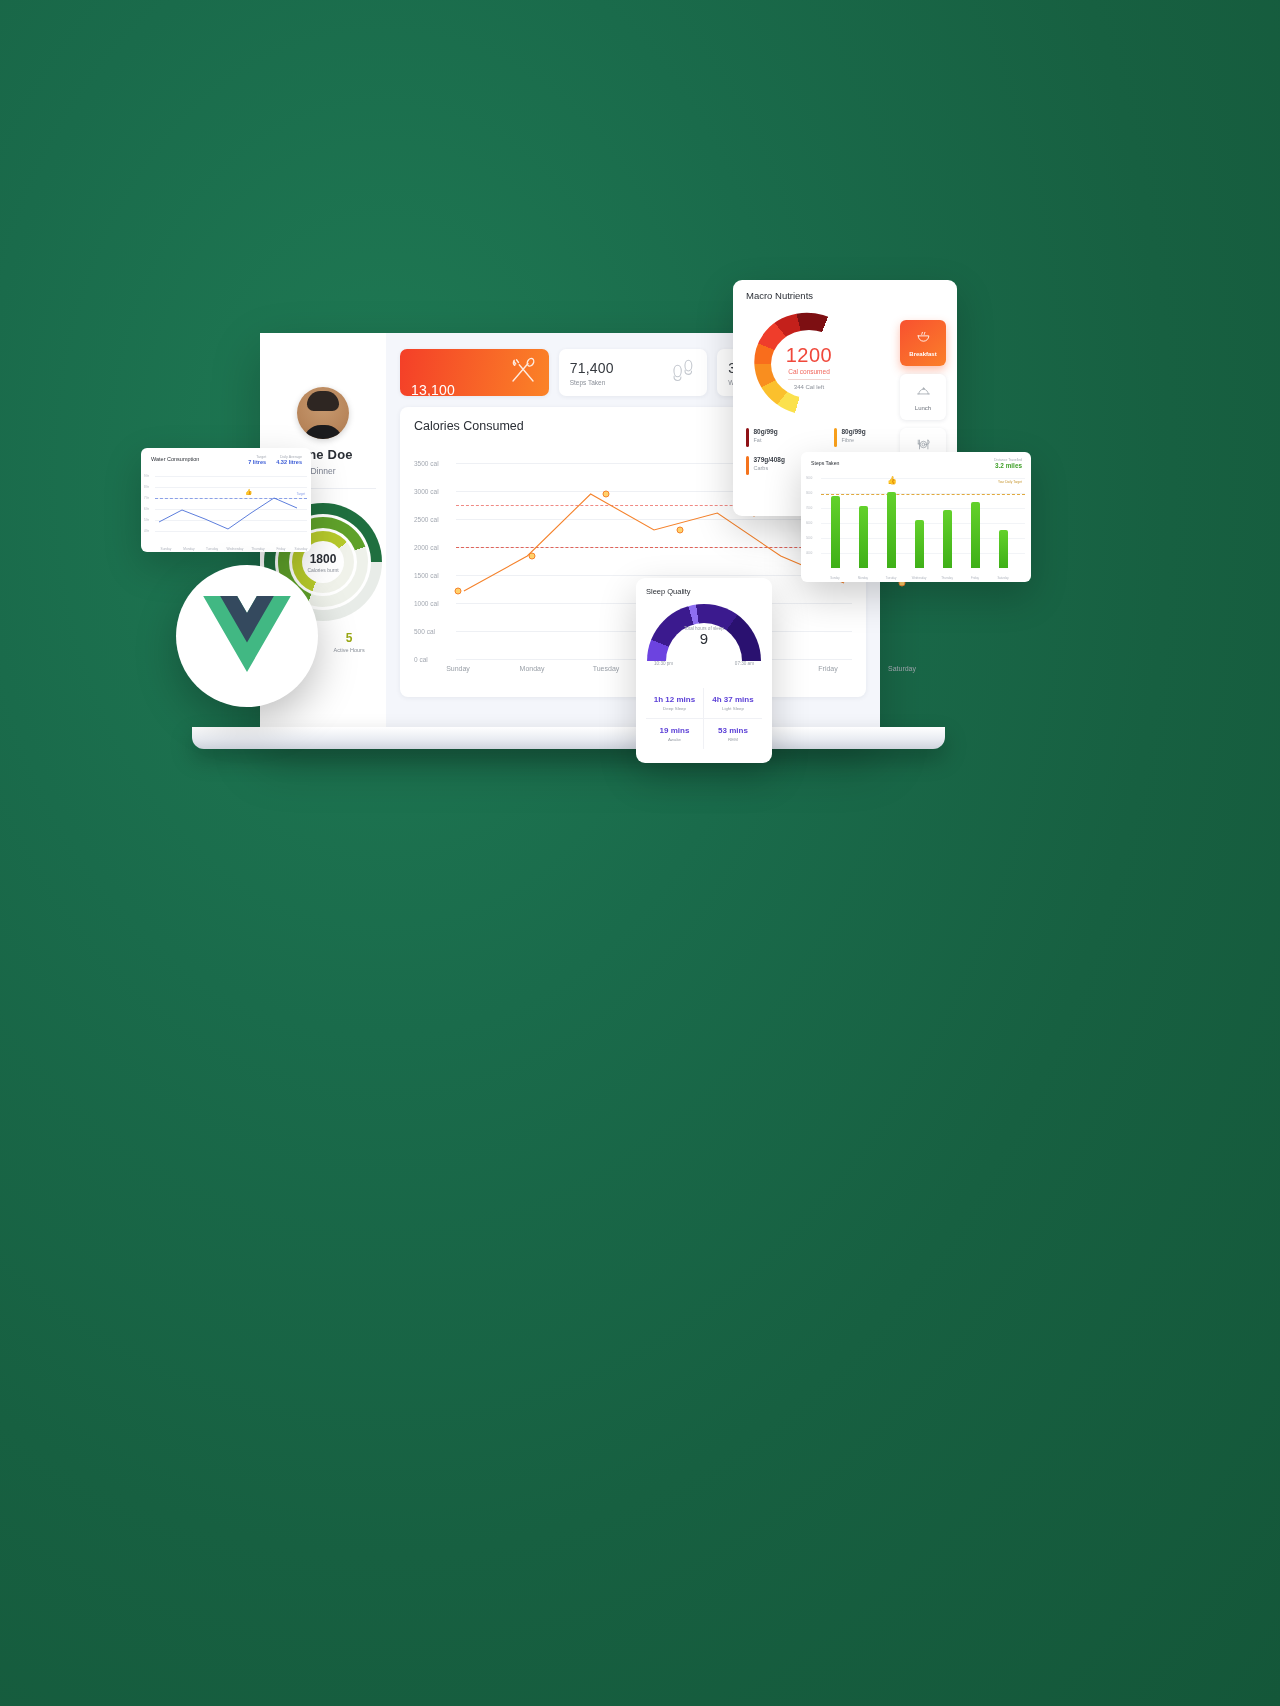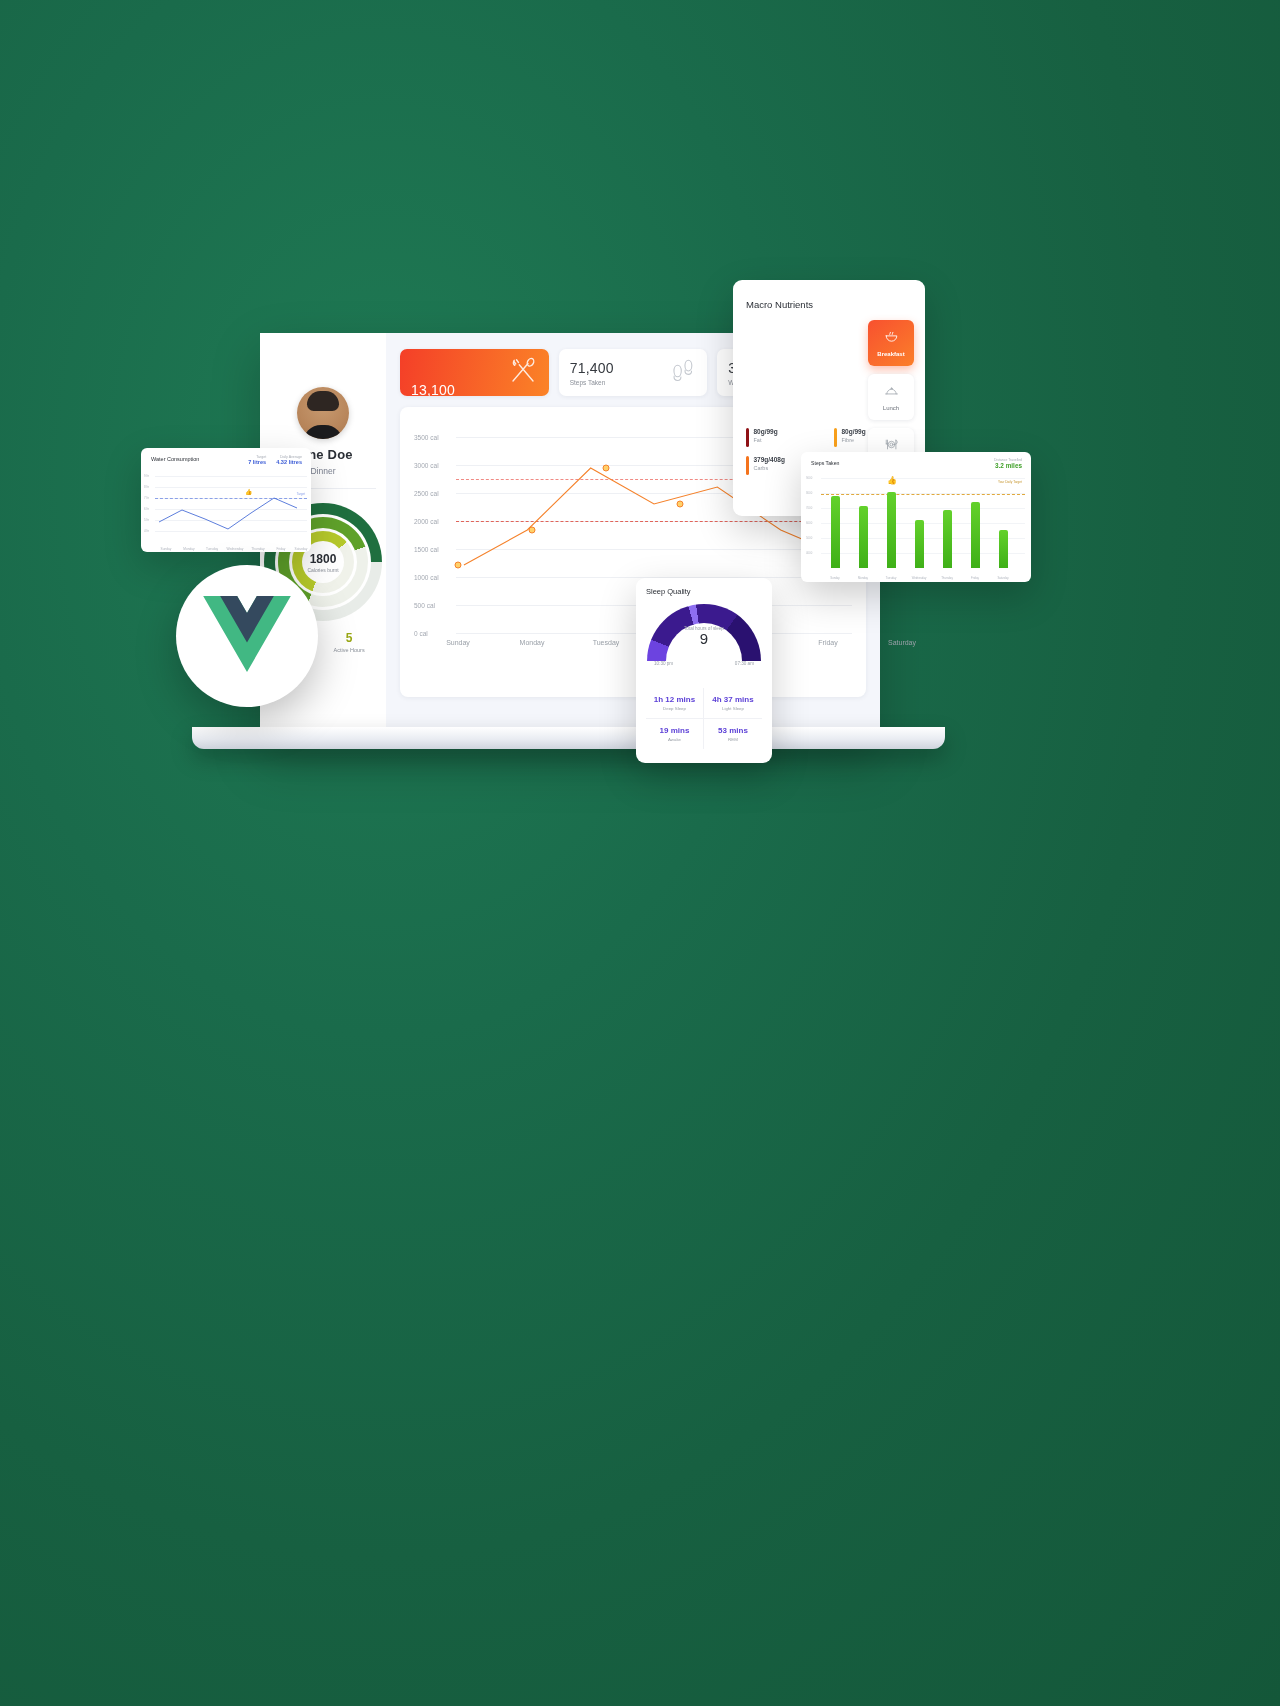--- a/index.html
+++ b/index.html
@@ -110,21 +110,21 @@
   #water{ left:141px; top:448px; width:170px; height:104px; padding:8px 10px; border-radius:6px;}
   #water .fc-title{ font-size:5.5px; }
   .wt-right{ position:absolute; right:9px; top:7px; display:flex; gap:10px; text-align:right;}
   .wt-k{ font-size:3.6px; color:#a8adb6; }
   .wt-v{ font-size:5.6px; font-weight:bold; color:#3b5cd6; }
   .w-y{ position:absolute; left:3px; font-size:3px; color:#b3b8c0; transform:translateY(-50%);}
   .w-g{ position:absolute; left:14px; right:4px; height:1px; background:#f0f2f6; }
   .w-x{ position:absolute; bottom:1px; font-size:3.2px; color:#b0b5be; transform:translateX(-50%);}
 
   
-  #macro{ left:733px; top:280px; width:192px; height:236px; padding:19px 13px; }
+  #macro{ left:733px; top:280px; width:224px; height:236px; padding:10px 13px; }
   .gauge{ position:relative; width:110px; height:102px; margin:12px 0 0 8px; }
   .gauge .arc{
     position:absolute; inset:0; border-radius:50%;
     background:conic-gradient(from 180deg,
       #fbe14d 0deg 22deg,
       #fbc02d 22deg 48deg,
       #f98e1f 48deg 74deg,
       #f96d1c 74deg 96deg,
       #ef3d2b 96deg 124deg,
       #c4201b 124deg 150deg,
@@ -294,20 +294,27 @@
             <div class="tico">
               <svg width="26" height="28" viewBox="0 0 24 26" fill="none" stroke="#b9bec6" stroke-width="1">
                 <path d="M12 4C12 4 6 11 6 15.4 6 19 8.7 21.6 12 21.6S18 19 18 15.4C18 11 12 4 12 4z"></path>
                 <path d="M20 5.2v2.4M18.8 6.4h2.4M4.6 13.2v1.8M3.7 14.1h1.8"></path>
               </svg>
             </div>
           </div>
         </div>
 
         <div class="chartcard">
+          <div class="cc-head">
+            <div class="cc-title">Calories Consumed</div>
+            <div>
+              <div class="cc-today">Today</div>
+              <div class="cc-kcal">1437 kcal</div>
+            </div>
+          </div>
 
           <div class="plot">
 
             <div class="gridline" style="top:8px"></div>
             <div class="ylab" style="top:8px">3500 cal</div>
             <div class="gridline" style="top:36px"></div>
             <div class="ylab" style="top:36px">3000 cal</div>
             <div class="gridline" style="top:64px"></div>
             <div class="ylab" style="top:64px">2500 cal</div>
             <div class="gridline" style="top:92px"></div>
@@ -391,20 +398,30 @@
       <div class="w-x" style="left:94px">Wednesday</div>
       <div class="w-x" style="left:117px">Thursday</div>
       <div class="w-x" style="left:140px">Friday</div>
       <div class="w-x" style="left:160px">Saturday</div>
     </div>
   </div>
 
   <div class="fcard" id="macro">
     <div class="fc-title">Macro Nutrients</div>
 
+    <div class="gauge">
+      <div class="arc"></div>
+      <div class="hole"></div>
+      <div class="g-center">
+        <div class="g-val">1200</div>
+        <div class="g-sub">Cal consumed</div>
+        <div class="g-rule"></div>
+        <div class="g-left">344 Cal left</div>
+      </div>
+    </div>
 
     <div class="meals">
       <div class="meal active">
         <span>
           <svg width="15" height="15" viewBox="0 0 24 24" fill="none" stroke="#ffffff" stroke-width="1.4" stroke-linecap="round">
             <path d="M3.5 11h17c0 4.7-3.8 8.5-8.5 8.5S3.5 15.7 3.5 11z"></path>
             <path d="M9 8.6c0-1.6 1.4-1.8 1.4-3.2"></path>
               <path d="M13 8.6c0-1.6 1.4-1.8 1.4-3.2"></path>
           </svg>
         </span>

